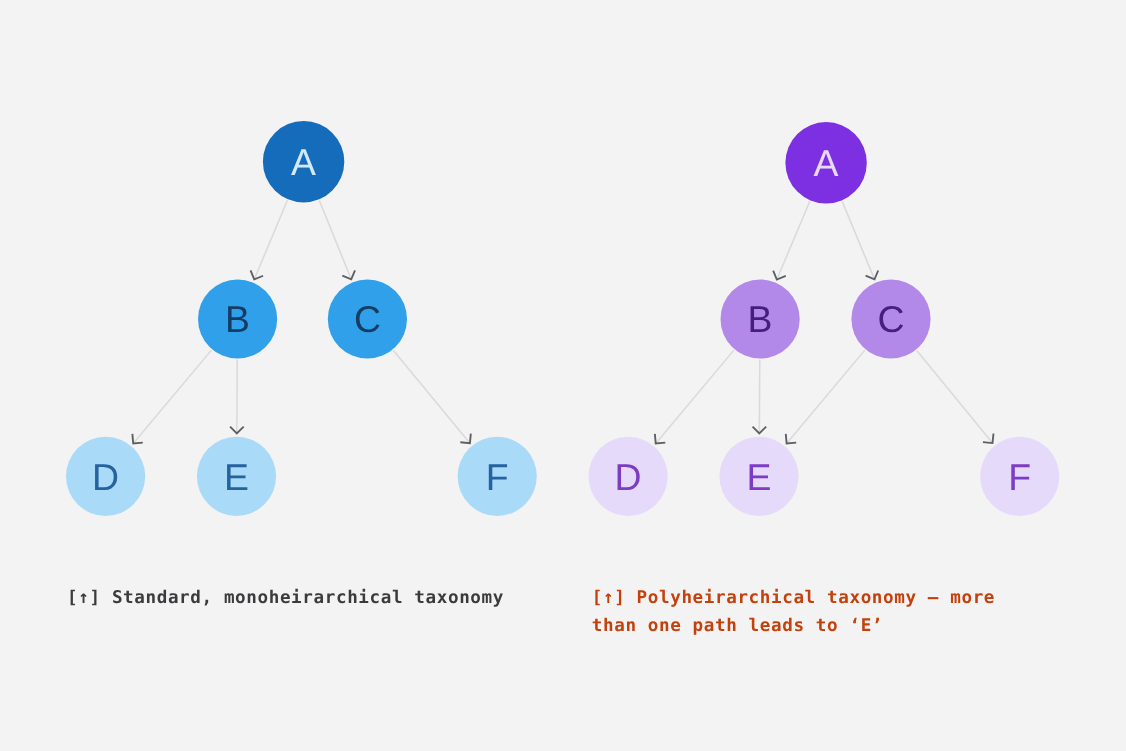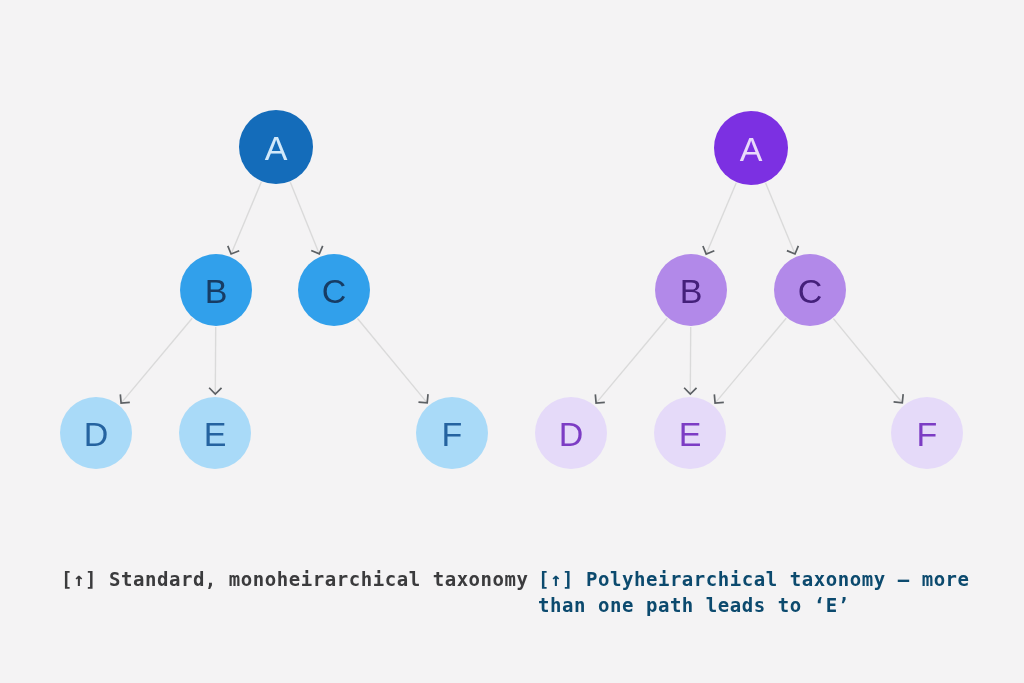--- a/index.html
+++ b/index.html
@@ -30,27 +30,26 @@
     font-family: "Liberation Sans", "DejaVu Sans", sans-serif;
     font-size: 34px;
     font-weight: 400;
     text-anchor: middle;
     dominant-baseline: central;
   }
   .caption {
     position: absolute;
     top: 530px;
     font-family: "DejaVu Sans Mono", "Liberation Mono", monospace;
-    font-size: 19px;
+    font-size: 16px;
     font-weight: 600;
     line-height: 26px;
     letter-spacing: 0.55px;
     color: #3b3b3d;
     white-space: pre-line;
-    margin-top: 36px;
   }
   .caption-left  { left: 61px; }
   .caption-right { left: 538px; }
 </style>
 </head>
 <body>
 
 <div class="stage" style="background: rgb(244, 243, 244);">
 
   <svg class="diagram-canvas" viewBox="0 0 1024 683" xmlns="http://www.w3.org/2000/svg">
@@ -96,16 +95,16 @@
         <text x="571" y="434" class="node-label" fill="#7c3cc4">D</text>
         <circle cx="690" cy="433" r="36" fill="#e5daf9"></circle>
         <text x="690" y="434" class="node-label" fill="#7c3cc4">E</text>
         <circle cx="927" cy="433" r="36" fill="#e5daf9"></circle>
         <text x="927" y="434" class="node-label" fill="#7c3cc4">F</text>
       </g>
     </svg>
 
   <div class="caption caption-left" style="color: rgb(59, 59, 61);">[↑] Standard, monoheirarchical taxonomy</div>
 
-  <div class="caption caption-right" style="color: #0c4a6e;">[↑] Polyheirarchical taxonomy — more
+  <div class="caption caption-right" style="color: #c2410c;">[↑] Polyheirarchical taxonomy — more
 than one path leads to ‘E’</div>
 
 </div>
 
 </body></html>

